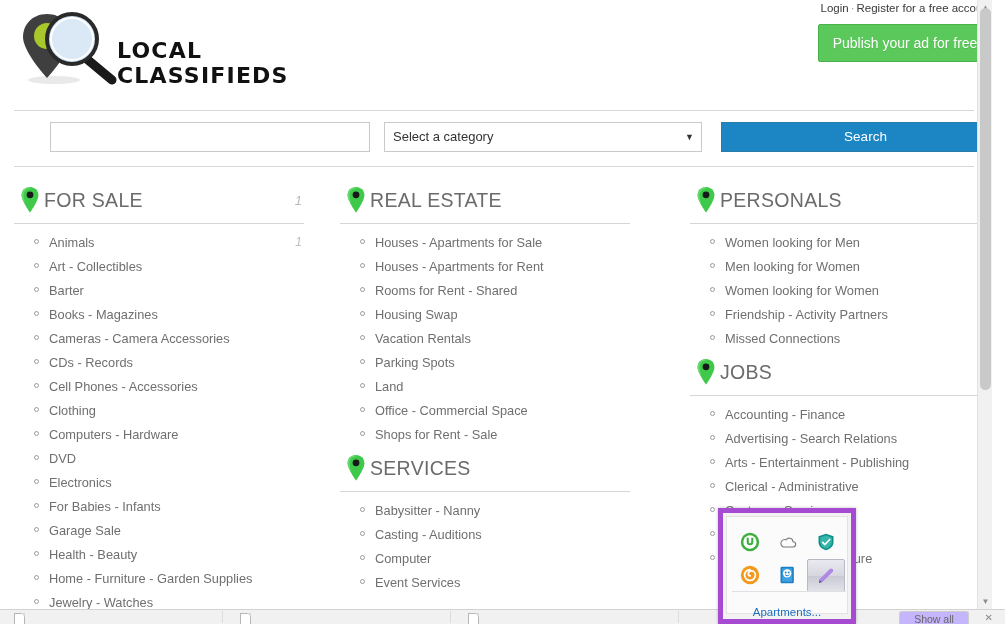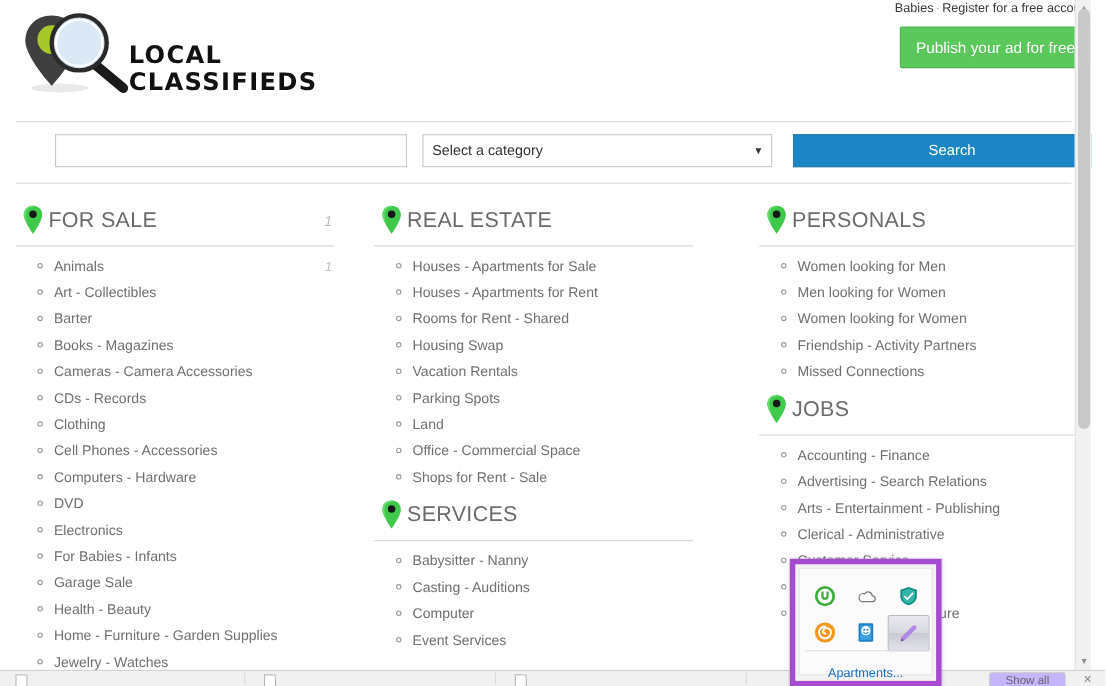--- a/index.html
+++ b/index.html
@@ -409,21 +409,21 @@
           <circle cx="33" cy="26" r="13" fill="#a8c72a"></circle>
           <line x1="62" y1="40" x2="98" y2="70" stroke="#1a1a1a" stroke-width="9" stroke-linecap="round"></line>
           <circle cx="58" cy="29" r="25" fill="#cfe2f2" stroke="#2a2a2a" stroke-width="4"></circle>
           <circle cx="58" cy="29" r="21" fill="#dbe9f6" stroke="#ffffff" stroke-width="2"></circle>
           <path d="M41 29 a17 17 0 0 1 17 -17 a17 17 0 0 0 -17 17 z" fill="#ffffff" opacity=".55"></path>
         </svg>
         <div class="logo-text">LOCAL CLASSIFIEDS</div>
       </div>
 
       <div class="account-links">
-        <a href="#">Babies</a><span class="account-sep">·</span><a href="#">Register for a free account</a>
+        <a href="#">Login</a><span class="account-sep">·</span><a href="#">Register for a free account</a>
       </div>
 
       <div class="publish-btn">Publish your ad for free</div>
     </div>
 
     <div class="searchbar-sep-top"></div>
 
     <div class="searchbar">
       <input class="search-input" type="text" value="" placeholder="" style="">
       <div class="category-select">
@@ -447,22 +447,22 @@
               <div class="sec-title">FOR SALE</div>
               <div class="sec-count">1</div>
             </div>
             <ul class="cat-list">
               <li><span class="bullet"></span><a href="#">Animals</a><span class="item-count">1</span></li>
               <li><span class="bullet"></span><a href="#">Art - Collectibles</a></li>
               <li><span class="bullet"></span><a href="#">Barter</a></li>
               <li><span class="bullet"></span><a href="#">Books - Magazines</a></li>
               <li><span class="bullet"></span><a href="#">Cameras - Camera Accessories</a></li>
               <li><span class="bullet"></span><a href="#">CDs - Records</a></li>
+              <li><span class="bullet"></span><a href="#">Cell Phones - Accessories</a></li>
               <li><span class="bullet"></span><a href="#">Clothing</a></li>
-              <li><span class="bullet"></span><a href="#">Cell Phones - Accessories</a></li>
               <li><span class="bullet"></span><a href="#">Computers - Hardware</a></li>
               <li><span class="bullet"></span><a href="#">DVD</a></li>
               <li><span class="bullet"></span><a href="#">Electronics</a></li>
               <li><span class="bullet"></span><a href="#">For Babies - Infants</a></li>
               <li><span class="bullet"></span><a href="#">Garage Sale</a></li>
               <li><span class="bullet"></span><a href="#">Health - Beauty</a></li>
               <li><span class="bullet"></span><a href="#">Home - Furniture - Garden Supplies</a></li>
               <li><span class="bullet"></span><a href="#">Jewelry - Watches</a></li>
             </ul>
           </div>

